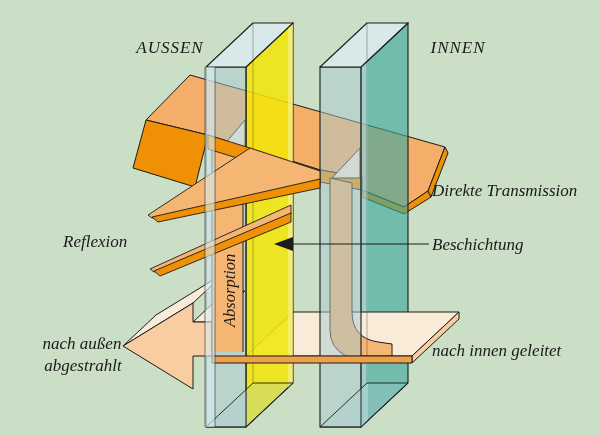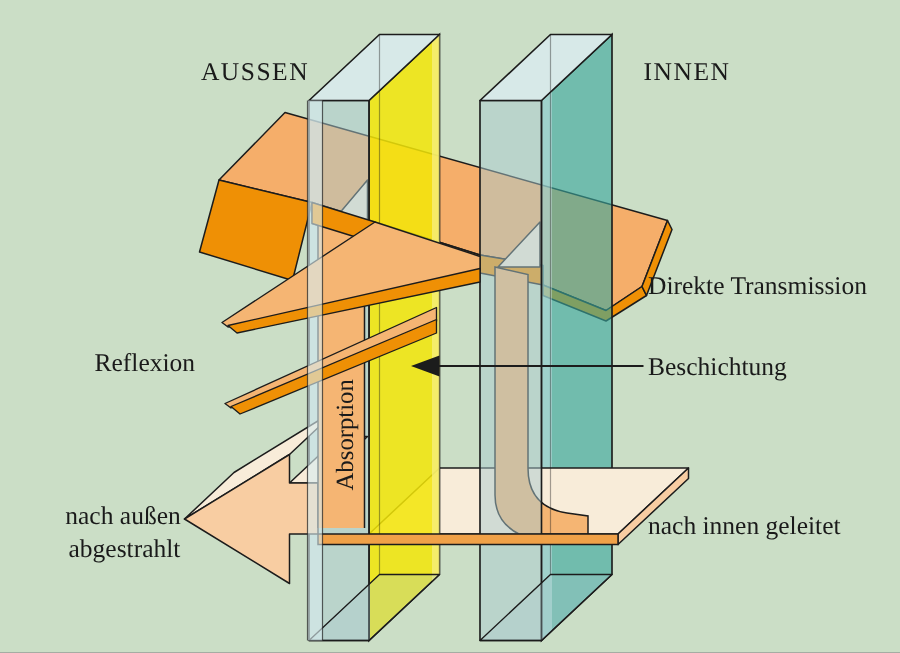--- a/index.html
+++ b/index.html
@@ -2,20 +2,21 @@
 <html><head>
 <meta charset="utf-8">
 <style>
   html,body{margin:0;padding:0;background:#888;}
   .canvas{
     position:relative;
     width:600px;height:435px;
     margin:0 auto;
     overflow:hidden;
     font-family:"Liberation Serif", serif;
+    font-style:italic;
   }
   .canvas svg{position:absolute;left:0;top:0;}
   text{
     font-family:"Liberation Serif", serif;
     font-size:17px;
   }
   text.caps{letter-spacing:1px;}
   text.vert{font-size:16.5px;}
 </style>
 </head>

